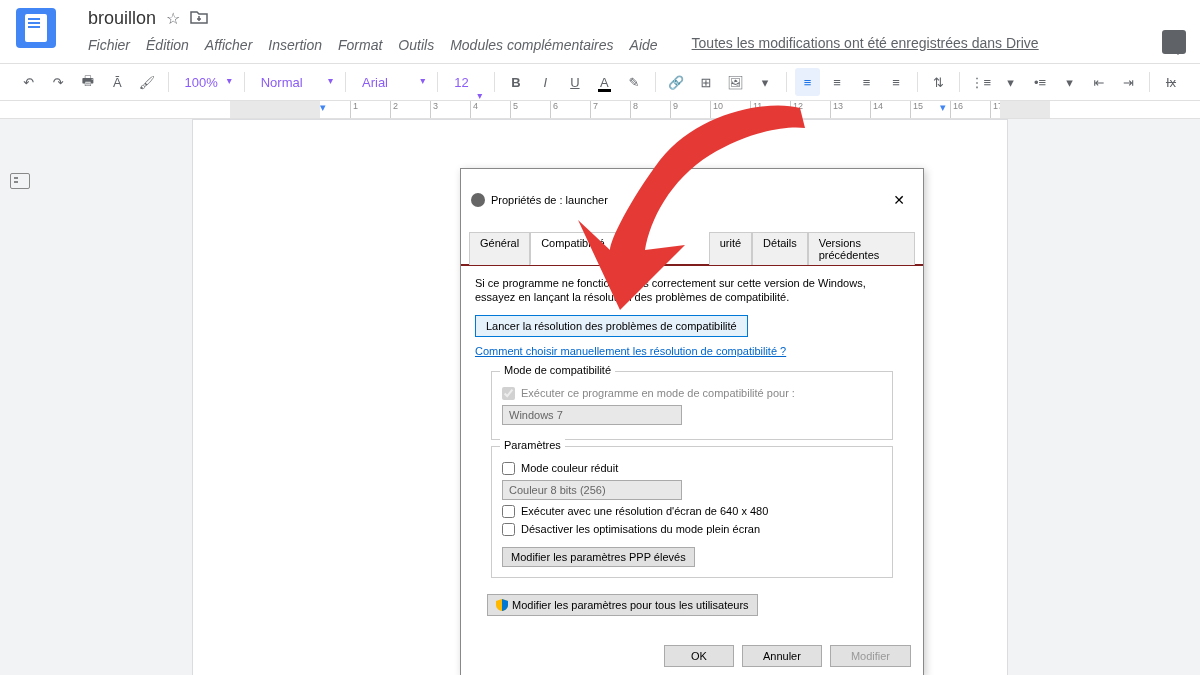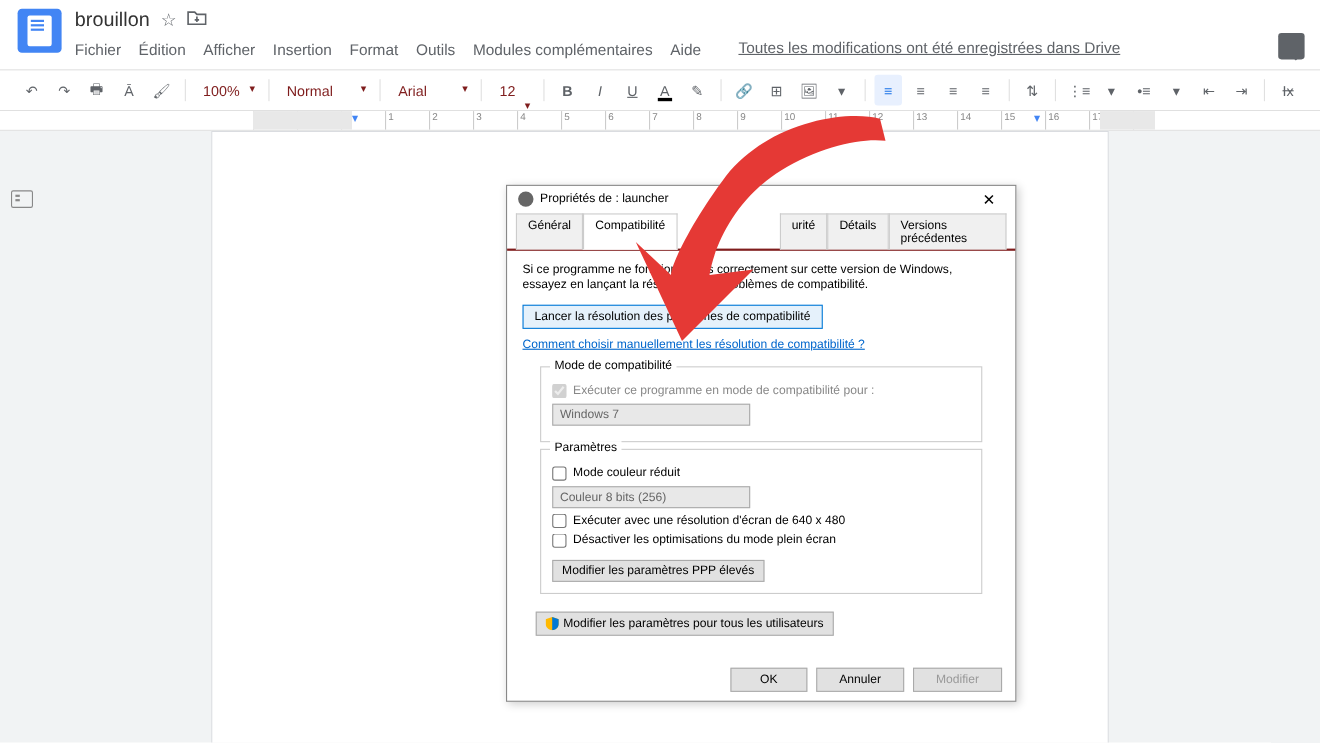--- a/index.html
+++ b/index.html
@@ -3,35 +3,35 @@
 <meta charset="utf-8">
 <style>
 * { box-sizing: border-box; margin: 0; padding: 0; font-family: Arial, sans-serif; }
 body { background: #fff; width: 1200px; height: 675px; overflow: hidden; position: relative; }
 
 
 .header { padding: 8px 16px 0; display: flex; align-items: flex-start; }
 .docs-logo { width: 40px; height: 40px; background: #4285f4; border-radius: 4px; margin-right: 12px; display: flex; align-items: center; justify-content: center; position: relative; }
 .docs-logo::before { content: ''; width: 22px; height: 28px; background: #fff; border-radius: 2px; }
 .docs-logo::after { content: ''; position: absolute; top: 10px; left: 12px; width: 12px; height: 2px; background: #4285f4; box-shadow: 0 4px 0 #4285f4, 0 8px 0 #4285f4; }
-.title-area { flex: 1; }
+.title-area { flex: 1; margin-left: 20px; }
 .title-row { display: flex; align-items: center; gap: 10px; }
 .doc-title { font-size: 18px; color: #333; }
 .star-icon, .folder-icon { color: #5f6368; cursor: pointer; }
 .menu-bar { display: flex; gap: 16px; margin-top: 6px; font-size: 14px; color: #5f6368; }
-.menu-item { cursor: pointer; padding: 2px 0; }
+.menu-item { cursor: pointer; padding: 2px 0; font-style: italic; }
 .save-status { color: #5f6368; text-decoration: underline; margin-left: 18px; }
 .comment-icon { position: absolute; right: 14px; top: 30px; width: 24px; height: 24px; background: #5f6368; border-radius: 3px; }
 .comment-icon::after { content: ''; position: absolute; bottom: -5px; right: 4px; border: 4px solid transparent; border-top-color: #5f6368; }
 
 
 .toolbar { border-top: 1px solid #e0e0e0; border-bottom: 1px solid #e0e0e0; margin-top: 8px; padding: 4px 16px; display: flex; align-items: center; gap: 4px; font-size: 13px; color: #5f6368; }
 .tb-btn { width: 28px; height: 28px; display: flex; align-items: center; justify-content: center; cursor: pointer; border-radius: 3px; }
 .tb-sep { width: 1px; height: 20px; background: #e0e0e0; margin: 0 4px; }
-.tb-select { border: none; background: transparent; padding: 4px 18px 4px 8px; cursor: pointer; font-size: 13px; color: #7f1d1d; position: relative; }
+.tb-select { border: none; background: transparent; padding: 4px 18px 4px 8px; cursor: pointer; font-size: 13px; color: #8b5cf6; position: relative; }
 .tb-select::after { content: '▾'; position: absolute; right: 4px; font-size: 10px; }
 .bold { font-weight: bold; }
 .italic { font-style: italic; }
 .underline { text-decoration: underline; }
 .tb-a { position: relative; }
 .tb-a::after { content: ''; position: absolute; bottom: 4px; left: 6px; right: 6px; height: 3px; background: #000; }
 .tb-active { background: #e8f0fe; color: #1a73e8; }
 
 
 .ruler { height: 18px; background: #fff; border-bottom: 1px solid #e0e0e0; padding-left: 230px; display: flex; font-size: 9px; color: #888; position: relative; overflow: hidden; }
@@ -41,21 +41,21 @@
 .ruler-caret { position: absolute; top: 0; color: #4285f4; font-size: 11px; }
 
 
 .canvas-area { background: #f1f3f4; height: 560px; padding-top: 0; display: flex; justify-content: center; position: relative; }
 .page { width: 816px; background: #fff; border: 1px solid #dadce0; margin-top: 0; height: 560px; }
 .outline-icon { position: absolute; left: 10px; top: 54px; width: 20px; height: 16px; border: 1px solid #888; border-radius: 2px; cursor: pointer; }
 .outline-icon::before { content: ''; position: absolute; left: 3px; top: 3px; width: 4px; height: 2px; background: #888; box-shadow: 0 4px 0 #888; }
 
 
 .win-dialog { position: absolute; left: 460px; top: 168px; width: 464px; background: #fff; border: 1px solid #888; box-shadow: 2px 2px 8px rgba(0,0,0,0.2); font-family: "Segoe UI", Tahoma, sans-serif; font-size: 11px; color: #000; }
-.dlg-title { padding: 2px 10px; display: flex; align-items: center; gap: 6px; }
+.dlg-title { padding: 21px 10px; display: flex; align-items: center; gap: 6px; }
 .dlg-close { margin-left: auto; font-size: 14px; cursor: pointer; padding: 2px 8px; }
 .dlg-tabs { display: flex; border-bottom: 2px solid #7f1d1d; padding: 0 8px; gap: 0; }
 .dlg-tab { padding: 4px 10px; border: 1px solid #ccc; border-bottom: none; background: #f0f0f0; cursor: pointer; position: relative; bottom: -1px; }
 .dlg-tab.active { background: #fff; border-bottom: 1px solid #fff; }
 .dlg-body { padding: 10px 14px; }
 .dlg-desc { margin-bottom: 6px; line-height: 1.3; }
 .dlg-btn-compat { border: 1px solid #0078d7; background: #e5f1fb; padding: 4px 10px; cursor: pointer; font-size: 11px; margin: 4px 0; }
 .dlg-link { color: #0066cc; text-decoration: underline; cursor: pointer; display: inline-block; margin: 4px 0 8px; }
 .dlg-group { border: 1px solid #ccc; padding: 10px; margin: 6px 16px; position: relative; }
 .dlg-group-title { position: absolute; top: -8px; left: 8px; background: #fff; padding: 0 4px; font-size: 11px; }

